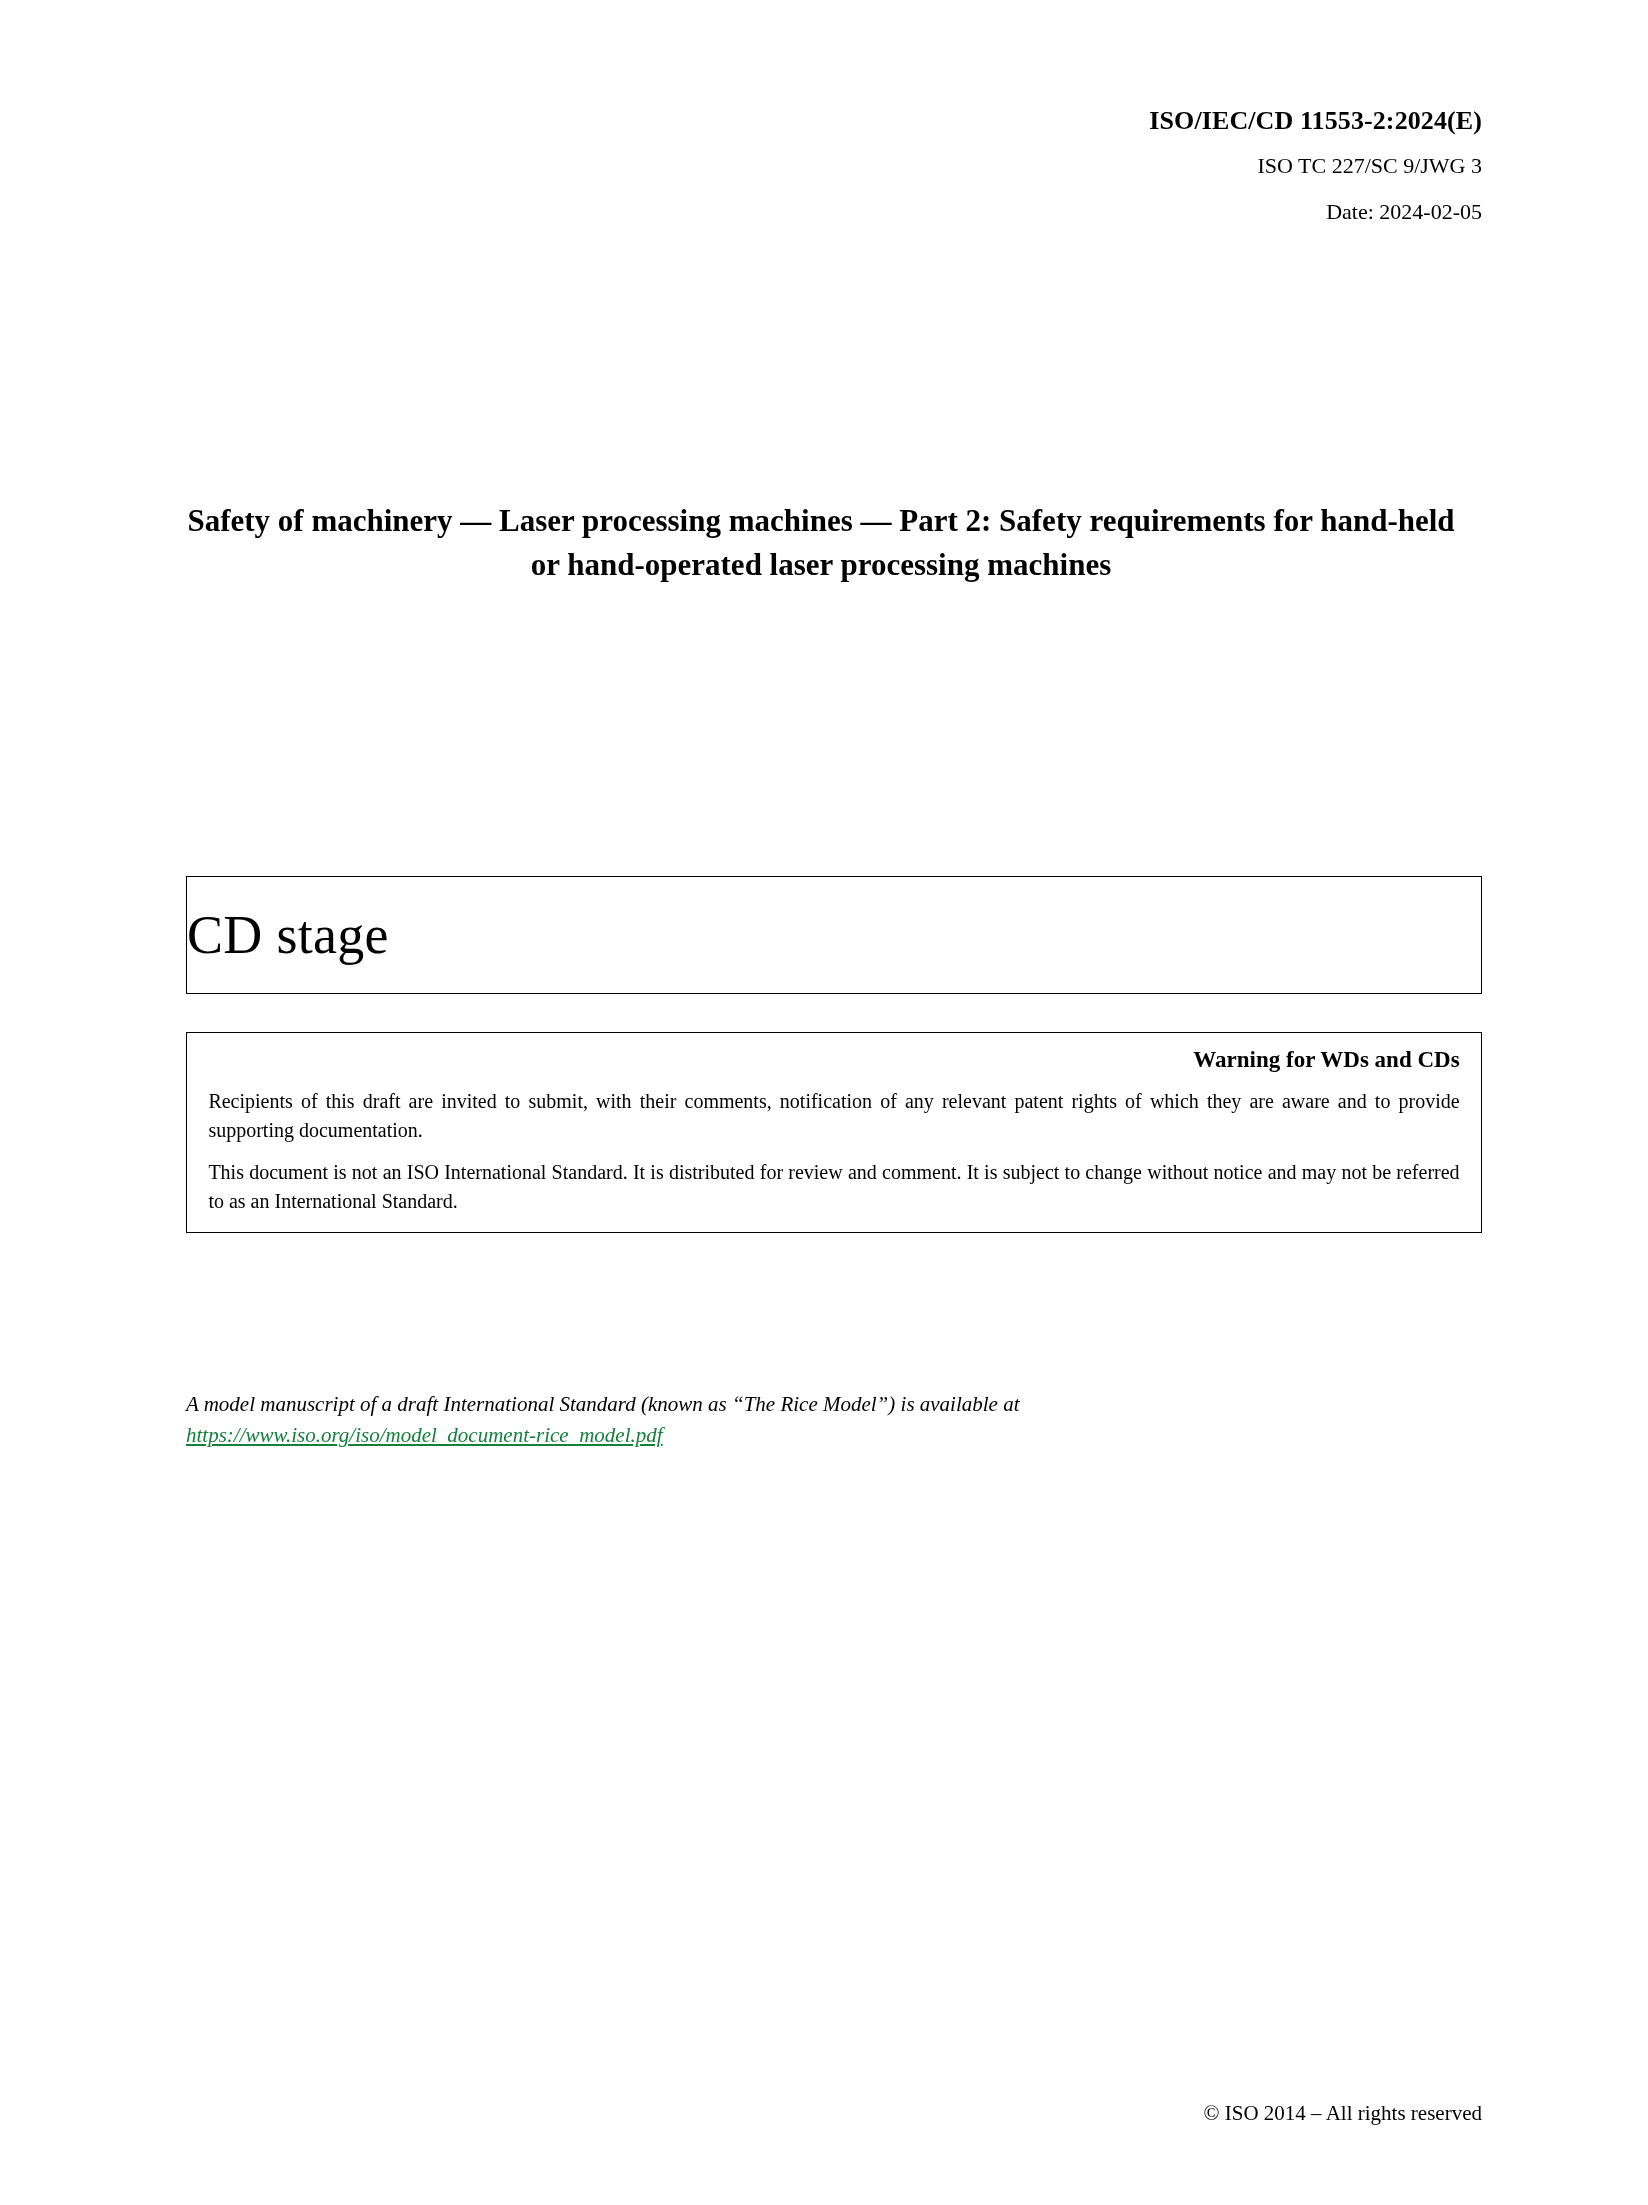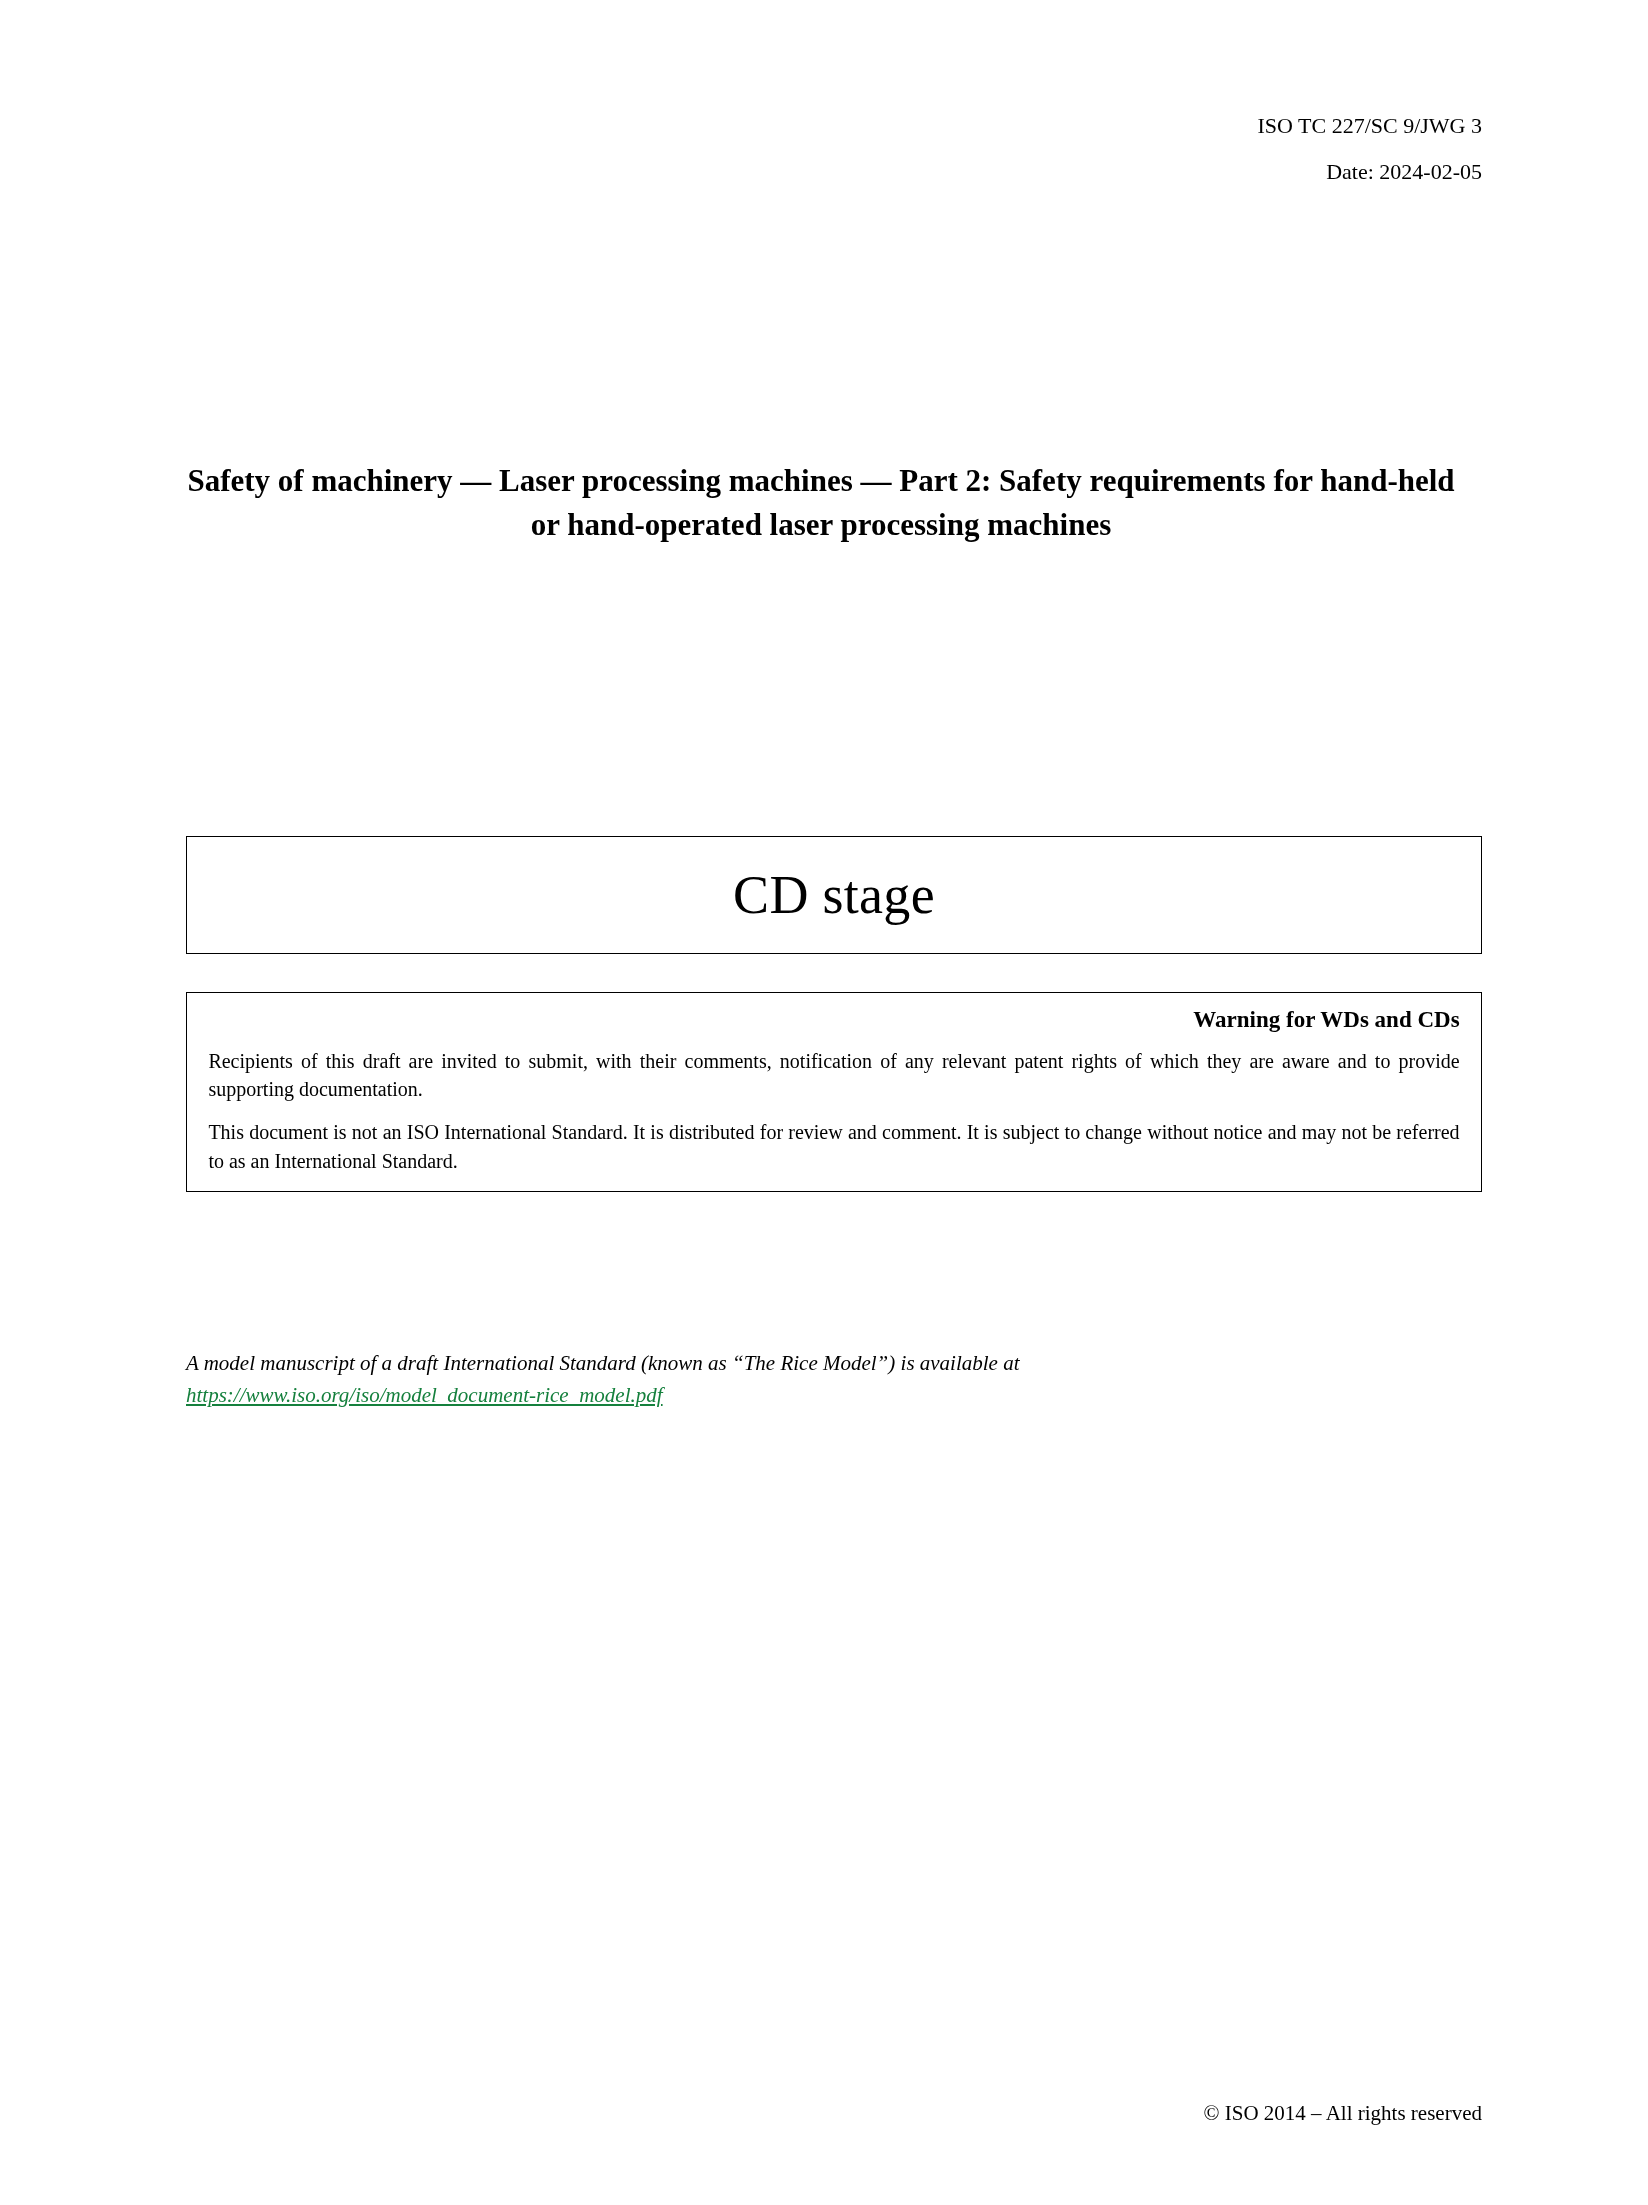--- a/index.html
+++ b/index.html
@@ -58,21 +58,21 @@
     max-width: 1270px;
   }
 
   
   .stage-box {
     margin-top: 289px;
     border: 1.3px solid #000;
     height: 116px;
     display: flex;
     align-items: center;
-    justify-content: center;
+    justify-content: flex-start;
   }
   .stage-text {
     font-size: 54px;
     letter-spacing: 0.3px;
   }
 
   
   .warning-box {
     margin-top: 38px;
     border: 1.3px solid #000;
@@ -119,20 +119,21 @@
     text-align: right;
   }
 </style>
 </head>
 <body>
 
 <div class="page">
   <div class="content">
 
     <div class="header">
+      <div class="doc-ref">ISO/IEC/CD 11553-2:2024(E)</div>
       <div class="committee">ISO TC 227/SC 9/JWG 3</div>
       <div class="date">Date: 2024-02-05</div>
     </div>
 
     <h1 class="title">Safety of machinery — Laser processing machines — Part 2: Safety requirements for hand-held or hand-operated laser processing machines</h1>
 
     <div class="stage-box">
       <div class="stage-text">CD stage</div>
     </div>
 

